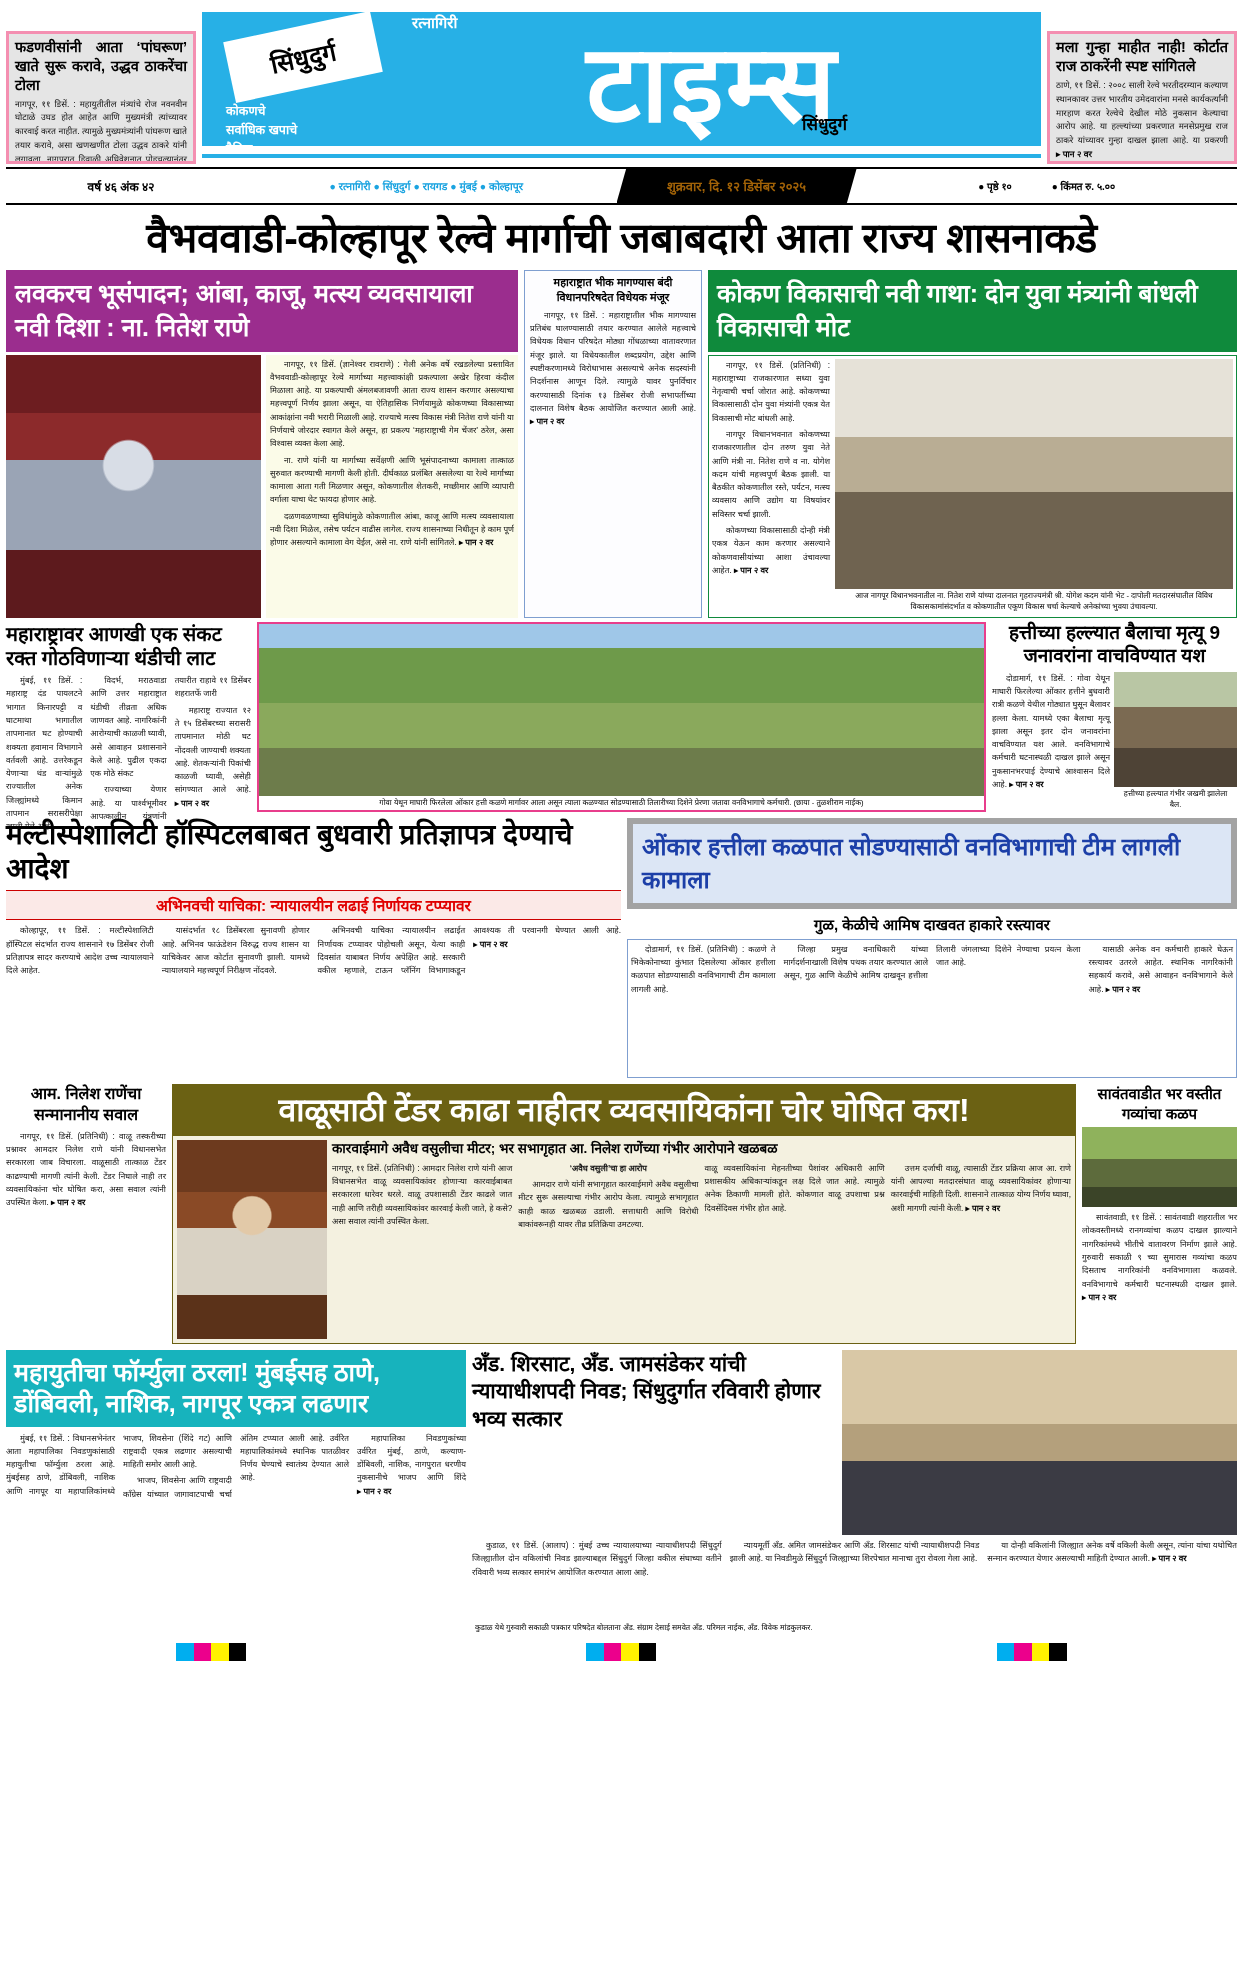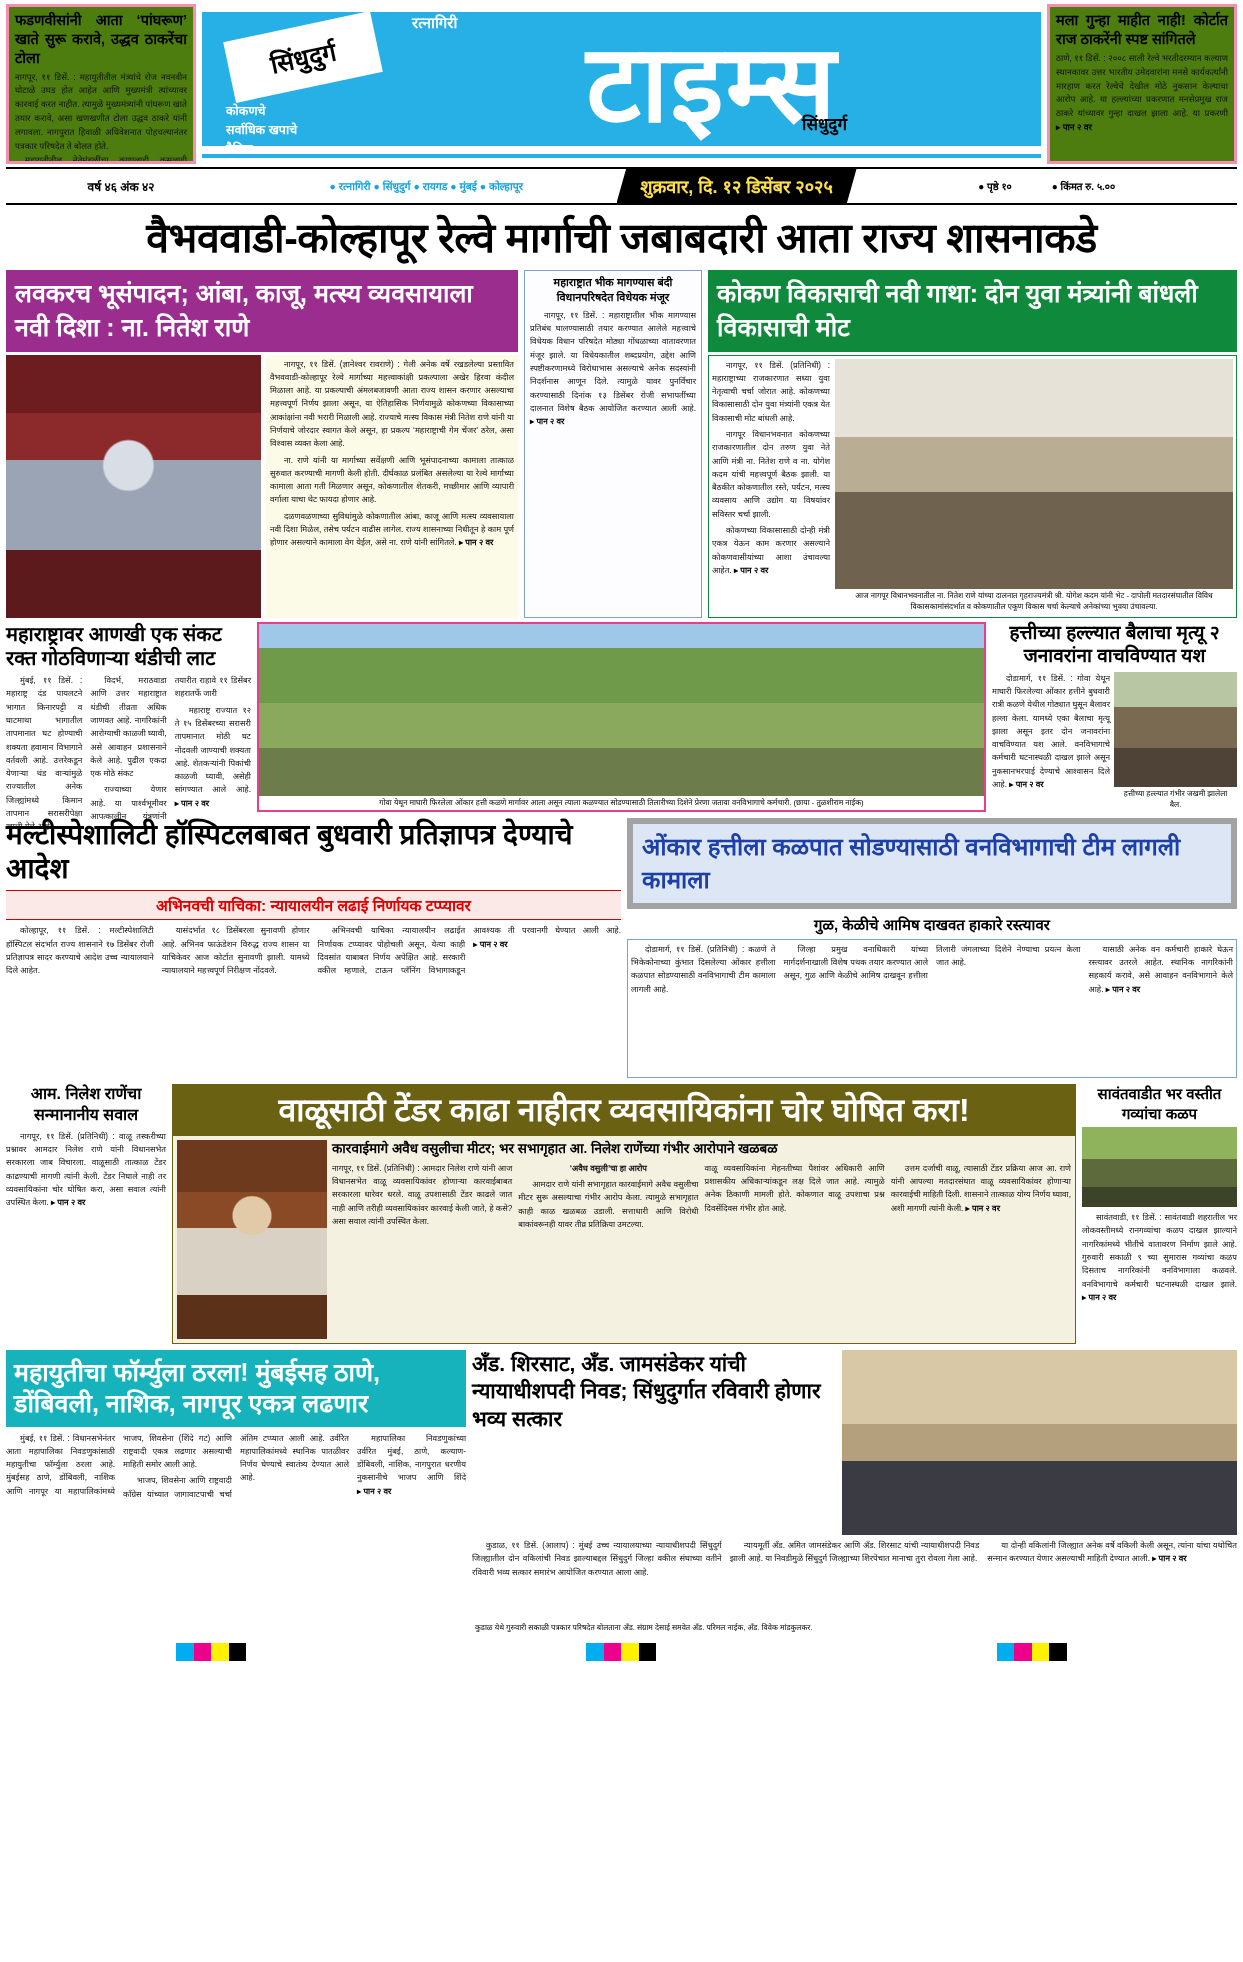--- a/index.html
+++ b/index.html
@@ -7,22 +7,22 @@
   body{
     width:1243px; height:1962px;
     font-family:"Liberation Sans", sans-serif;
     color:#000; position:relative; overflow:hidden;
   }
   .page{ width:1243px; height:1962px; position:relative; padding:4px 6px 0 6px; }
 
   
   .masthead{ display:flex; gap:6px; height:160px; align-items:stretch; }
   .mh-side{
-    width:190px; border:3px solid #f48fb1; background:#4d7c0f;
-    padding:4px 6px; overflow:hidden;
+    width:190px; border:3px solid #f48fb1; background:#e5e5e5;
+    padding:4px 6px; overflow:hidden;margin-top:27px;
   }
   .mh-side h3{
     font-size:14.5px; font-weight:bold; line-height:1.3; text-align:justify;
     margin-bottom:3px;
   }
   .mh-side p{
     font-size:8.6px; line-height:1.62; text-align:justify; color:#111;
   }
   .mh-center{
     flex:1; background:#27b0e6; position:relative; overflow:hidden;
@@ -54,23 +54,23 @@
   }
 
   
   .infobar{
     margin-top:3px; height:38px; border-top:2px solid #000; border-bottom:2px solid #000;
     display:flex; align-items:center; position:relative; background:#fff;
   }
   .ib-left{ width:230px; text-align:center; font-size:12px; font-weight:bold; }
   .ib-cities{ flex:1; text-align:center; font-size:10.5px; font-weight:bold; color:#1aa3e0; }
   .ib-date{
-    width:240px; background:#000; color:#fde047; height:100%;
+    width:240px; background:#000; color:#a16207; height:100%;
     display:flex; align-items:center; justify-content:center;
-    font-size:18px; font-weight:bold;
+    font-size:13px; font-weight:bold;
     clip-path: polygon(4% 0, 100% 0, 96% 100%, 0 100%);
   }
   .ib-right{ flex:1; display:flex; justify-content:center; gap:40px; font-size:10px; font-weight:bold; }
   .ib-right b{ color:#000; }
 
   
   .lead{
     text-align:center; font-size:41px; font-weight:bold; line-height:1.15;
     padding:10px 0 8px 0; letter-spacing:-.5px; white-space:nowrap;
   }
@@ -233,21 +233,21 @@
         <p><span>महाराष्ट्र राज्यात १२ ते १५ डिसेंबरच्या सरासरी तापमानात मोठी घट नोंदवली जाण्याची शक्यता आहे. शेतकऱ्यांनी पिकांची काळजी घ्यावी, असेही सांगण्यात आले आहे.</span> <b class="cont">▸ पान २ वर</b></p>
       </div>
     </div>
 
     <div class="col" style="flex:1;border:2px solid #e83e8c">
       <div class="photo ph-elephant" style="flex:1"></div>
       <div class="cap" style="background:#fff">गोवा येथून माघारी फिरलेला ओंकार हत्ती कळणे मार्गावर आला असून त्याला कळण्यात सोडण्यासाठी तिलारीच्या दिशेने प्रेरणा जतावा वनविभागाचे कर्मचारी. (छाया - तुळशीराम नाईक)</div>
     </div>
 
     <div class="col" style="width:245px">
-      <div style="font-size:19px;font-weight:bold;line-height:1.2;text-align:center">हत्तीच्या हल्ल्यात बैलाचा मृत्यू २ जनावरांना वाचविण्यात यश</div>
+      <div style="font-size:19px;font-weight:bold;line-height:1.2;text-align:center">हत्तीच्या हल्ल्यात बैलाचा मृत्यू 9 जनावरांना वाचविण्यात यश</div>
       <div class="row" style="flex:1;gap:4px;margin-top:4px">
         <div class="body-text" style="width:118px">
           <p><span>दोडामार्ग, ११ डिसें. : गोवा येथून माघारी फिरलेल्या ओंकार हत्तीने बुधवारी रात्री कळणे येथील गोठ्यात घुसून बैलावर हल्ला केला. यामध्ये एका बैलाचा मृत्यू झाला असून इतर दोन जनावरांना वाचविण्यात यश आले. वनविभागाचे कर्मचारी घटनास्थळी दाखल झाले असून नुकसानभरपाई देण्याचे आश्वासन दिले आहे.</span> <b class="cont">▸ पान २ वर</b></p>
         </div>
         <div class="col" style="flex:1">
           <div class="photo ph-bull" style="flex:1"></div>
           <div class="cap">हत्तीच्या हल्ल्यात गंभीर जखमी झालेला बैल.</div>
         </div>
       </div>
     </div>

